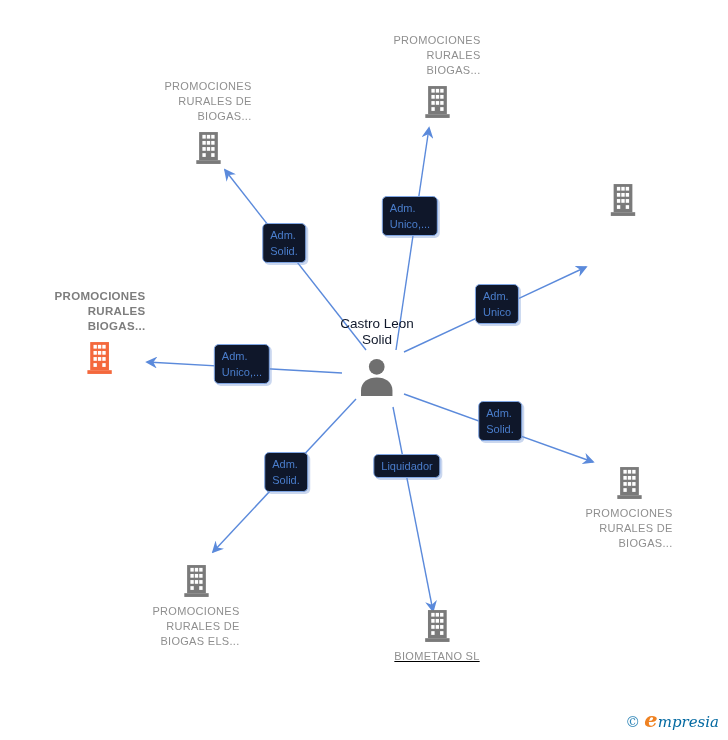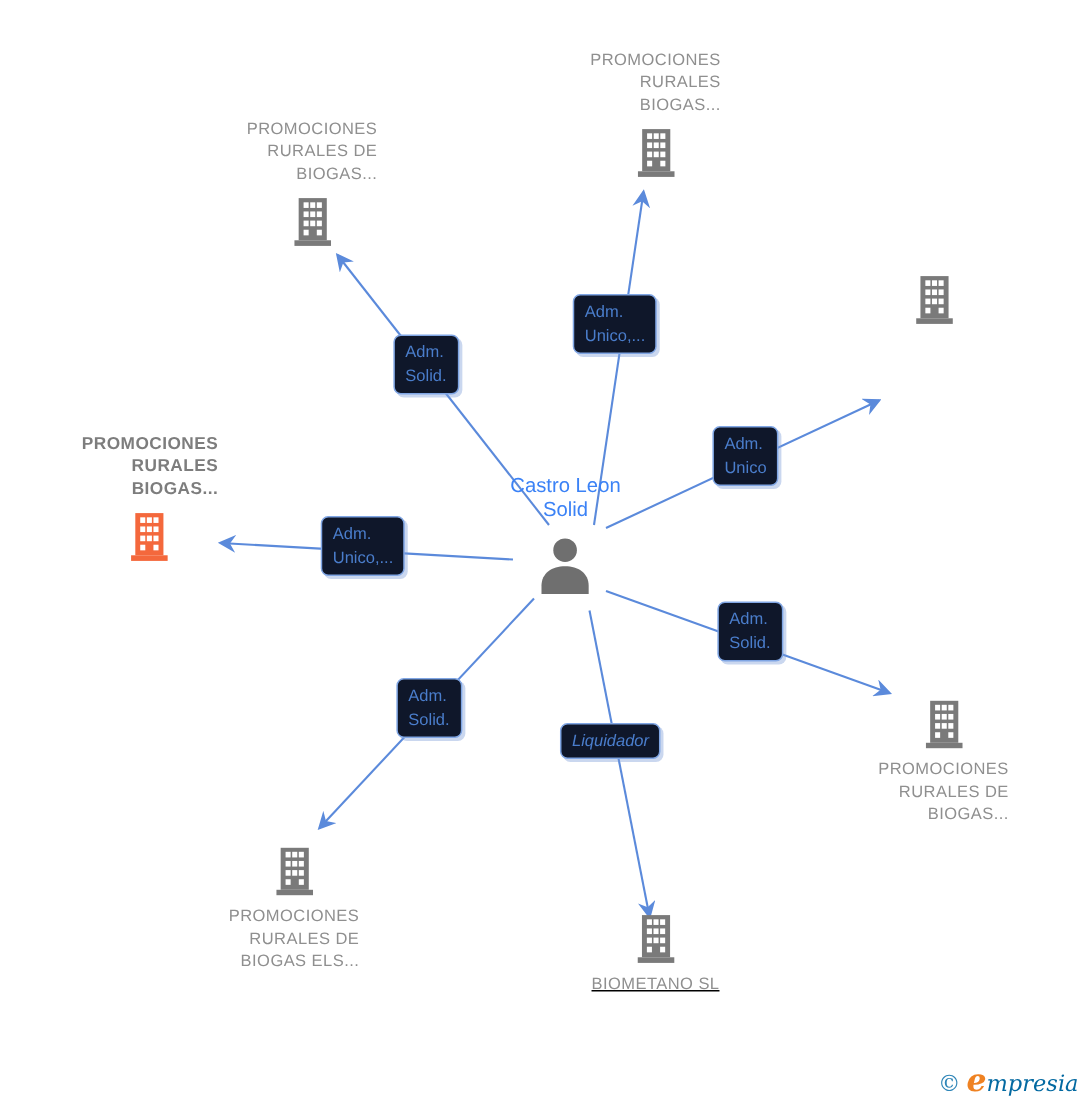--- a/index.html
+++ b/index.html
@@ -8,21 +8,21 @@
     font-family:"Liberation Sans", sans-serif;
   }
   svg.edges{position:absolute;left:0;top:0;width:728px;height:740px;pointer-events:none;}
 
   .node{position:absolute;display:flex;flex-direction:column;align-items:center;transform:translateX(-50%);}
   .company-label{font-size:11px;line-height:15px;color:#8f8f8f;text-align:right;letter-spacing:.3px;white-space:nowrap;}
   .company-label.bold{font-weight:bold;color:#7d7d7d;font-size:11.5px;}
   .icon-building{margin-top:8px;color:#7a7a7a;line-height:0;}
   .icon-building.above{margin-top:0;margin-bottom:7px;}
   .icon-building.orange{color:#f4683c;}
-  .person-name{font-size:13.5px;line-height:15.5px;color:#3b82f6;text-align:center;white-space:nowrap;}
+  .person-name{font-size:13.5px;line-height:15.5px;color:#0f172a;text-align:center;white-space:nowrap;}
   .icon-person{margin-top:10px;color:#6f6f6f;line-height:0;}
 
   .edge-label{
     position:absolute;transform:translate(-50%,-50%);
     background:#0f172a;border:1px solid #80a6e4;border-radius:5px;
     box-shadow:2px 2px 0 rgba(122,155,214,.40);
     color:#4a7dcb;font-size:11px;line-height:16px;text-align:left;
     padding:3px 7px;white-space:nowrap;
   }
 
@@ -268,21 +268,21 @@
       <div>Unico,...</div>
   </div>
   <div class="edge-label" style="left:500px;top:421px;">
     <div>Adm.</div>
       <div>Solid.</div>
   </div>
   <div class="edge-label" style="left:286px;top:472px;">
     <div>Adm.</div>
       <div>Solid.</div>
   </div>
-  <div class="edge-label" style="left:407px;top:494px;font-style:italic;">
+  <div class="edge-label" style="left:407px;top:466px;">
     <div>Liquidador</div>
   </div>
 
   <div class="watermark">
     <span class="copy">©</span>
     <span class="brand-e">e</span>
     <span class="brand-rest">mpresia</span>
   </div>
 
 </div>

